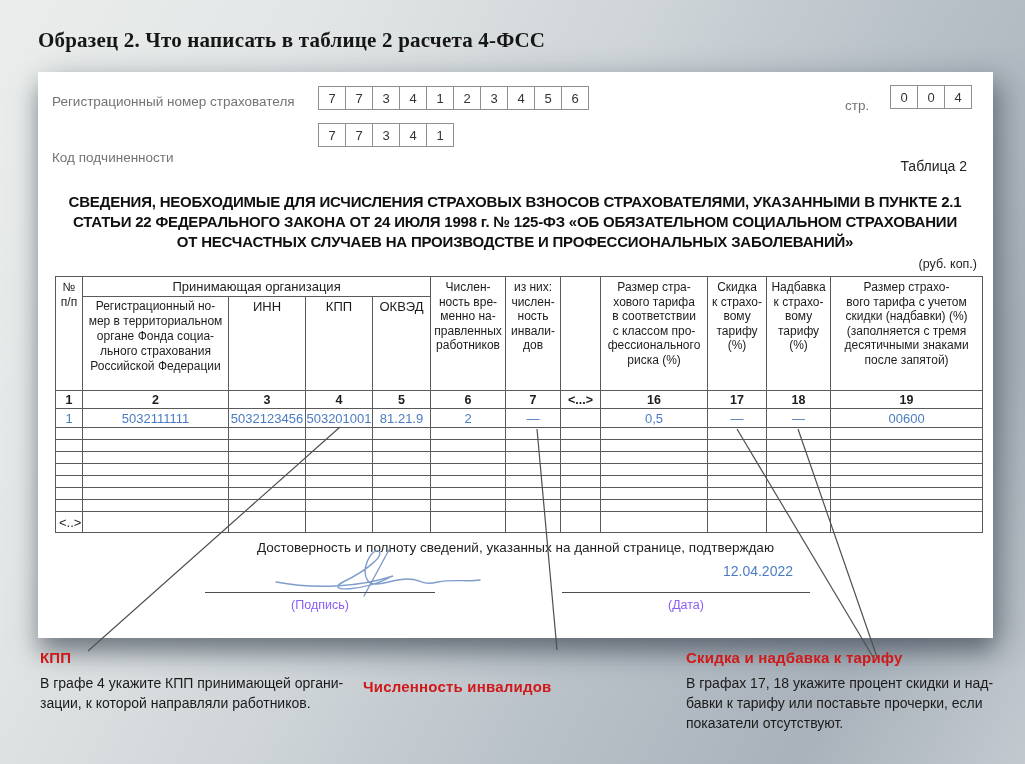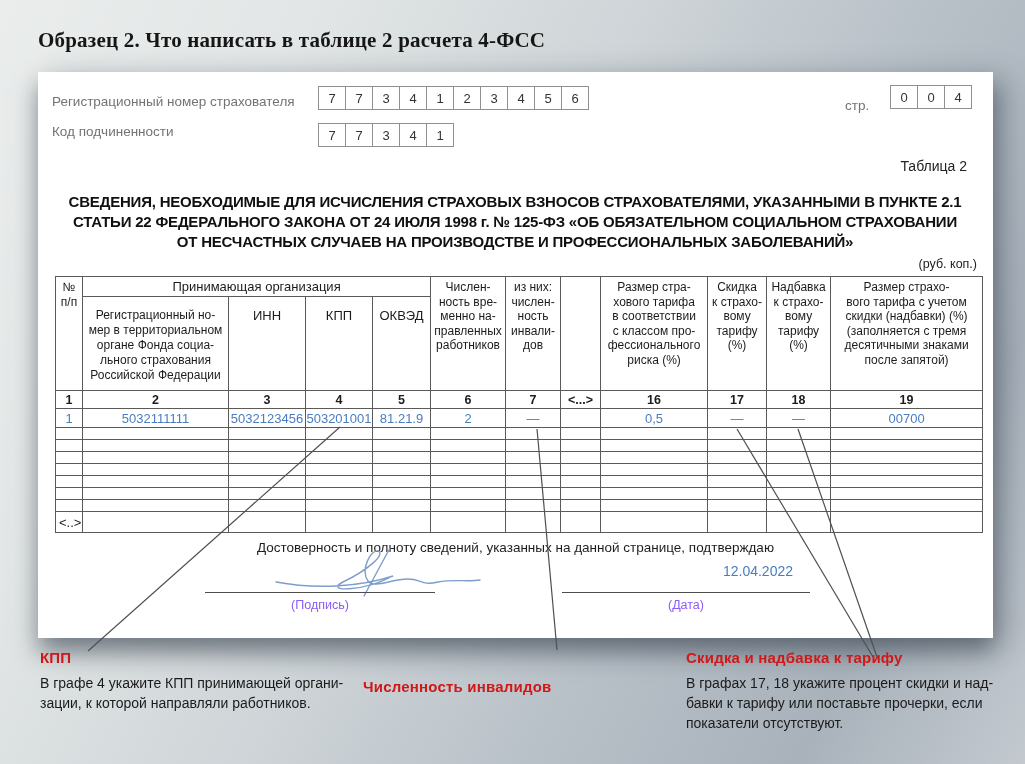--- a/index.html
+++ b/index.html
@@ -41,21 +41,21 @@
     position:absolute; left:17px; top:204px; width:927px;
     border-collapse:collapse; table-layout:fixed; background:#fff;
   }
   table.fss th, table.fss td{
     border:1px solid #5a5a5a; text-align:center; color:#1c1c1c;
     font-weight:normal; overflow:hidden;
   }
   .pre{ white-space:pre-line; }
   tr.h-group th{ height:20px; font-size:13px; }
   tr.h-group th.tall{ vertical-align:top; padding-top:3px; font-size:12px; line-height:14.5px; }
-  tr.h-sub th{ height:94px; vertical-align:top; padding-top:11px; font-size:12px; line-height:15px; }
+  tr.h-sub th{ height:94px; vertical-align:top; padding-top:2px; font-size:12px; line-height:15px; }
   tr.h-sub th.big{ font-size:13px; }
   tr.num-row td{ height:18px; font-size:12.5px; font-weight:bold; }
   tr.data-row td{ height:19px; font-size:13px; color:var(--blue); }
   tr.empty-row td{ height:12px; }
   tr.ellipsis-row td{ height:21px; font-size:13px; }
   tr.ellipsis-row td.marker{ text-align:left; padding-left:3px; }
 
   .confirm-text{
     position:absolute; left:0; top:468px; width:955px;
     text-align:center; font-size:13.5px; color:#1e1e1e;
@@ -102,21 +102,21 @@
         <span class="dbox">6</span>
       </div>
 
     <div class="lbl" style="left:807px; top:26px">стр.</div>
     <div class="boxes" style="left:852px; top:13px">
         <span class="dbox">0</span>
         <span class="dbox">0</span>
         <span class="dbox">4</span>
       </div>
 
-    <div class="lbl" style="left:14px; top:52px">Код подчиненности</div>
+    <div class="lbl" style="left:14px; top:78px">Код подчиненности</div>
     <div class="boxes" style="left:280px; top:51px">
         <span class="dbox">7</span>
         <span class="dbox">7</span>
         <span class="dbox">3</span>
         <span class="dbox">4</span>
         <span class="dbox">1</span>
       </div>
 
     <div class="table-caption">Таблица 2</div>
 
@@ -209,21 +209,21 @@
           <td>5032111111</td>
           <td>5032123456</td>
           <td>503201001</td>
           <td>81.21.9</td>
           <td>2</td>
           <td>—</td>
           <td></td>
           <td>0,5</td>
           <td>—</td>
           <td>—</td>
-          <td>00700</td>
+          <td>00600</td>
         </tr>
         <tr class="empty-row">
             <td></td>
             <td></td>
             <td></td>
             <td></td>
             <td></td>
             <td></td>
             <td></td>
             <td></td>

